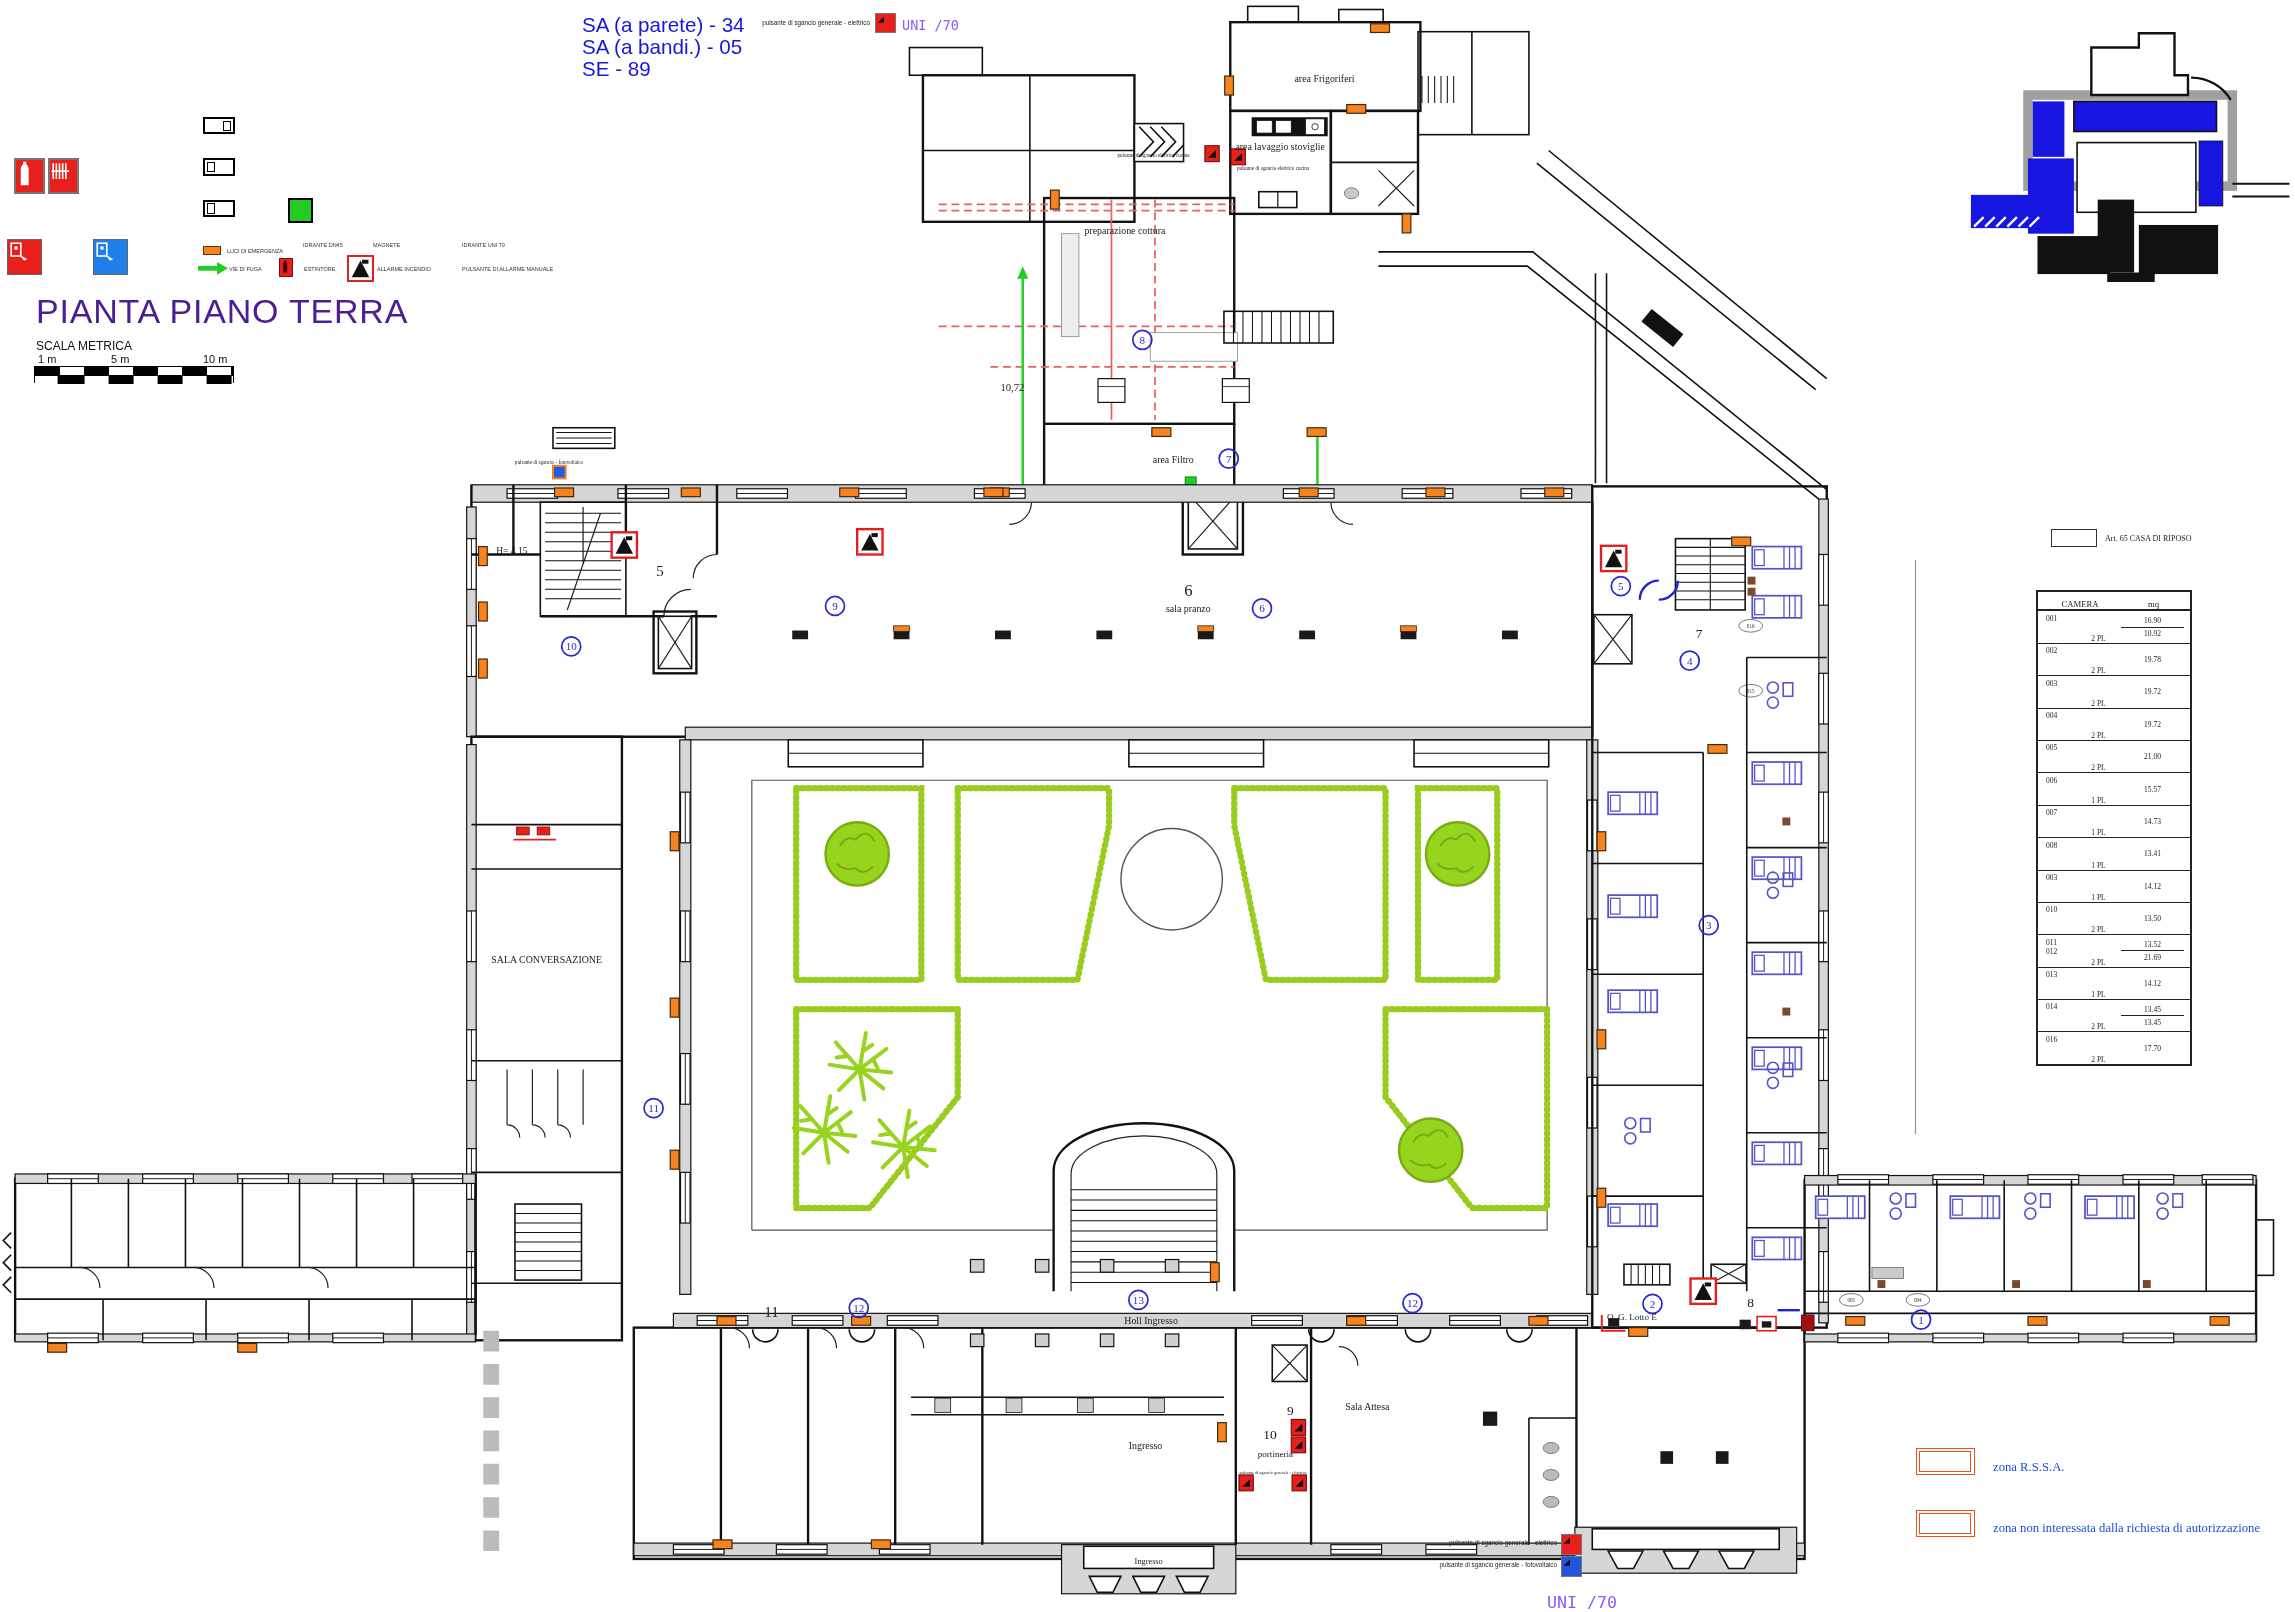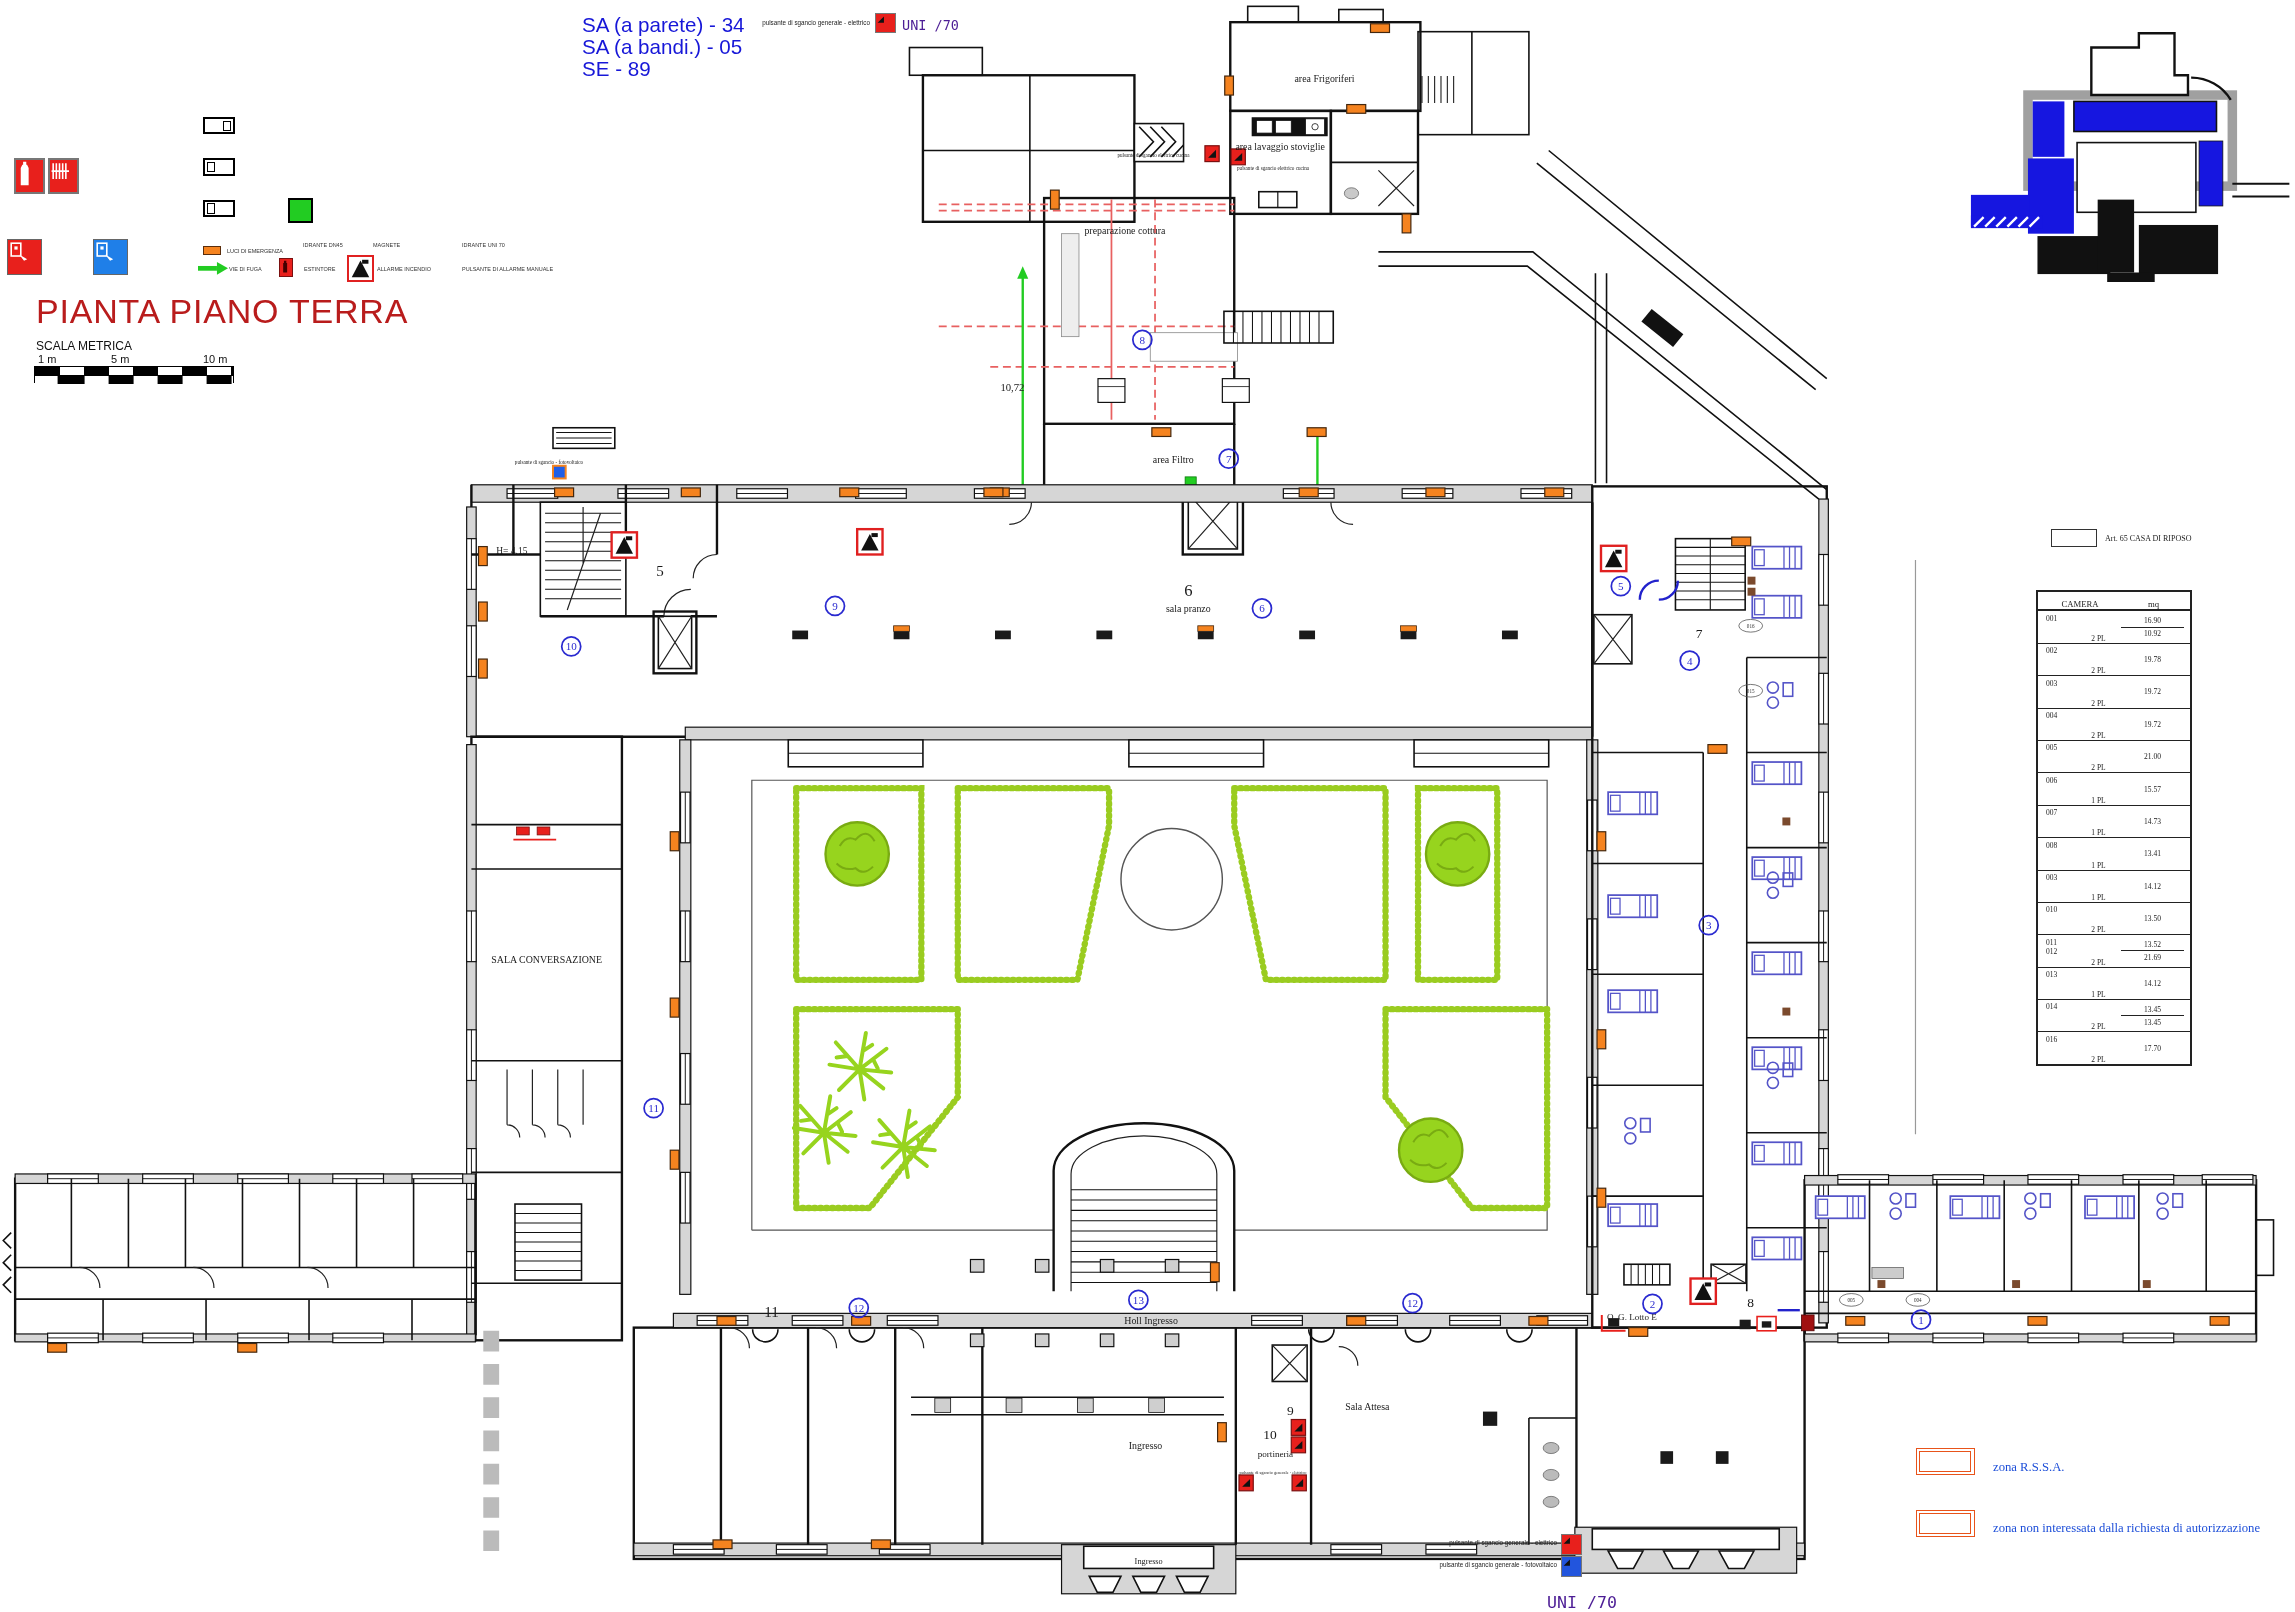--- a/index.html
+++ b/index.html
@@ -2,25 +2,25 @@
 <html style="font-size:12.7px"><head>
 <meta charset="utf-8">
 <style>
   html,body{margin:0;padding:0;background:#fff;}
   .sheet{position:relative;width:2295px;height:1612px;background:#fff;overflow:hidden;
          font-family:"Liberation Sans",sans-serif;}
   .sheet svg{position:absolute;left:0;top:0;}
   .abs{position:absolute;}
   
   .blue-counts{color:#1717d8;font-size:20.6px;line-height:22px;font-family:"Liberation Sans",sans-serif;}
-  .plan-title{font-size:34px;color:#b91c1c;letter-spacing:0.8px;font-family:"Liberation Sans",sans-serif;}
+  .plan-title{font-size:34px;color:#4c1d95;letter-spacing:0.8px;font-family:"Liberation Sans",sans-serif;}
   .scale-lbl{font-size:12px;color:#111;}
   .tick{font-size:11px;color:#111;}
   .tiny{font-size:6.3px;color:#222;}
-  .uni{font-size:13.5px;color:#4c1d95;font-family:"DejaVu Sans Mono","Liberation Mono",monospace;}
+  .uni{font-size:13.5px;color:#8b5cf6;font-family:"DejaVu Sans Mono","Liberation Mono",monospace;}
   .leg-txt{font-size:5.5px;color:#333;white-space:nowrap;}
   .zone-txt{font-size:12.7px;color:#1d4ed8;font-family:"Liberation Serif",serif;}
   
   .sbar{width:200px;height:17.4px;border:0.8px solid #000;box-sizing:border-box;}
   .sbar .r1,.sbar .r2{height:8px;background:repeating-linear-gradient(90deg,#000 0 24.6px,#fff 24.6px 49px);}
   .sbar .r2{background-position-x:24.6px;border-top:0.8px solid #000;height:8px;}
   
   .redbox{background:#e8201c;border:2.4px solid #777;box-sizing:border-box;display:flex;align-items:center;justify-content:center;}
   .bluebox{background:#1f7fe8;border:2.4px solid #777;box-sizing:border-box;display:flex;align-items:center;justify-content:center;}
   .furn{background:#fff;border:2.4px solid #000;box-sizing:border-box;position:relative;}

